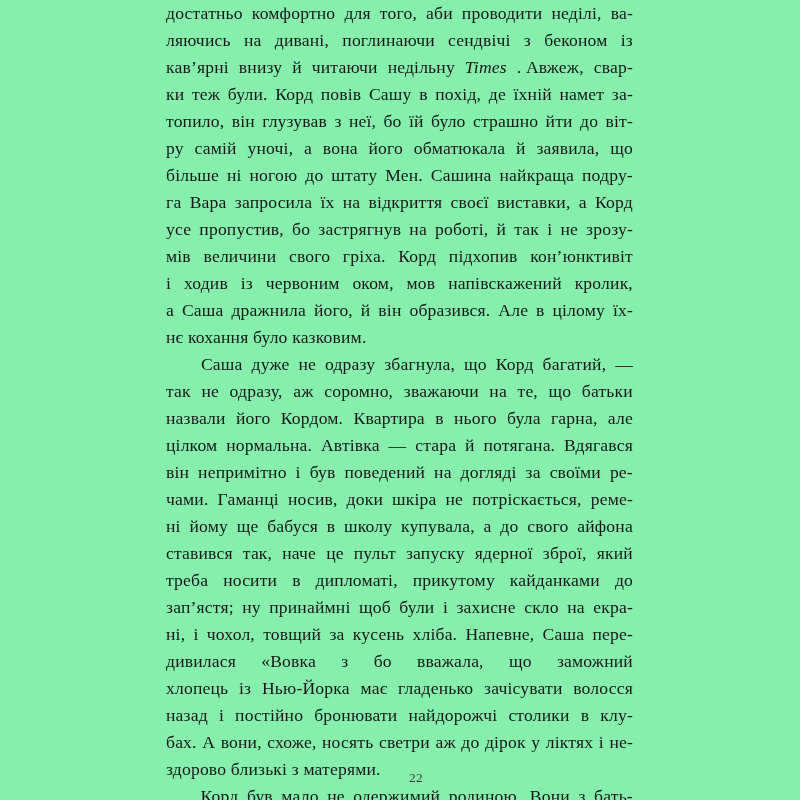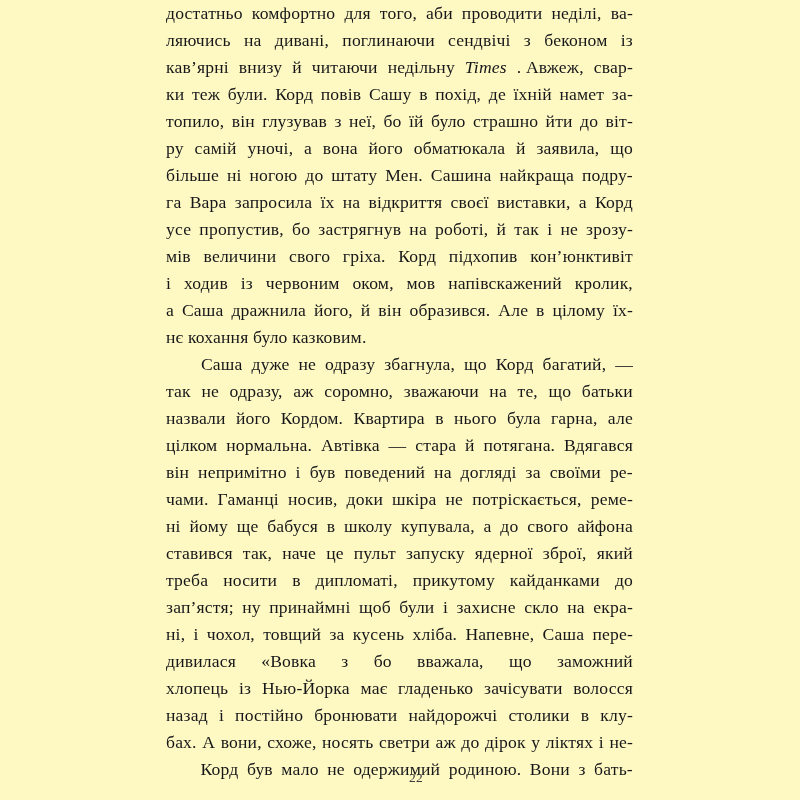--- a/index.html
+++ b/index.html
@@ -9,21 +9,21 @@
     background: #ffffff;
   }
   body {
     font-family: "Liberation Serif", "DejaVu Serif", serif;
     color: #1a1a1a;
   }
   .page {
     position: relative;
     width: 800px;
     height: 800px;
-    background: #fef9c3;
+    background: #86efac;
     overflow: hidden;
     box-sizing: border-box;
   }
   .text-block {
     position: absolute;
     left: 166px;
     top: 0px;
     width: 467px;
   }
   .para {
@@ -100,20 +100,21 @@
       <span class="line j"><span>чами.</span><span>Гаманці</span><span>носив,</span><span>доки</span><span>шкіра</span><span>не</span><span>потріскається,</span><span>реме-</span></span>
       <span class="line j"><span>ні</span><span>йому</span><span>ще</span><span>бабуся</span><span>в</span><span>школу</span><span>купувала,</span><span>а</span><span>до</span><span>свого</span><span>айфона</span></span>
       <span class="line j"><span>ставився</span><span>так,</span><span>наче</span><span>це</span><span>пульт</span><span>запуску</span><span>ядерної</span><span>зброї,</span><span>який</span></span>
       <span class="line j"><span>треба</span><span>носити</span><span>в</span><span>дипломаті,</span><span>прикутому</span><span>кайданками</span><span>до</span></span>
       <span class="line j"><span>зап’ястя;</span><span>ну</span><span>принаймні</span><span>щоб</span><span>були</span><span>і</span><span>захисне</span><span>скло</span><span>на</span><span>екра-</span></span>
       <span class="line j"><span>ні,</span><span>і</span><span>чохол,</span><span>товщий</span><span>за</span><span>кусень</span><span>хліба.</span><span>Напевне,</span><span>Саша</span><span>пере-</span></span>
       <span class="line j"><span>дивилася</span><span>«Вовка</span><span>з</span><span>бо</span><span>вважала,</span><span>що</span><span>заможний</span></span>
       <span class="line j"><span>хлопець</span><span>із</span><span>Нью-Йорка</span><span>має</span><span>гладенько</span><span>зачісувати</span><span>волосся</span></span>
       <span class="line j"><span>назад</span><span>і</span><span>постійно</span><span>бронювати</span><span>найдорожчі</span><span>столики</span><span>в</span><span>клу-</span></span>
       <span class="line j"><span>бах.</span><span>А</span><span>вони,</span><span>схоже,</span><span>носять</span><span>светри</span><span>аж</span><span>до</span><span>дірок</span><span>у</span><span>ліктях</span><span>і</span><span>не-</span></span>
+      <span class="line">здорово близькі з матерями.</span>
     </p>
 
     <p class="para">
       <span class="line j"><span class="indent"></span><span>Корд</span><span>був</span><span>мало</span><span>не</span><span>одержимий</span><span>родиною.</span><span>Вони</span><span>з</span><span>бать-</span></span>
 
     </p>
 
   </div>
 
   <div class="folio">22</div>

